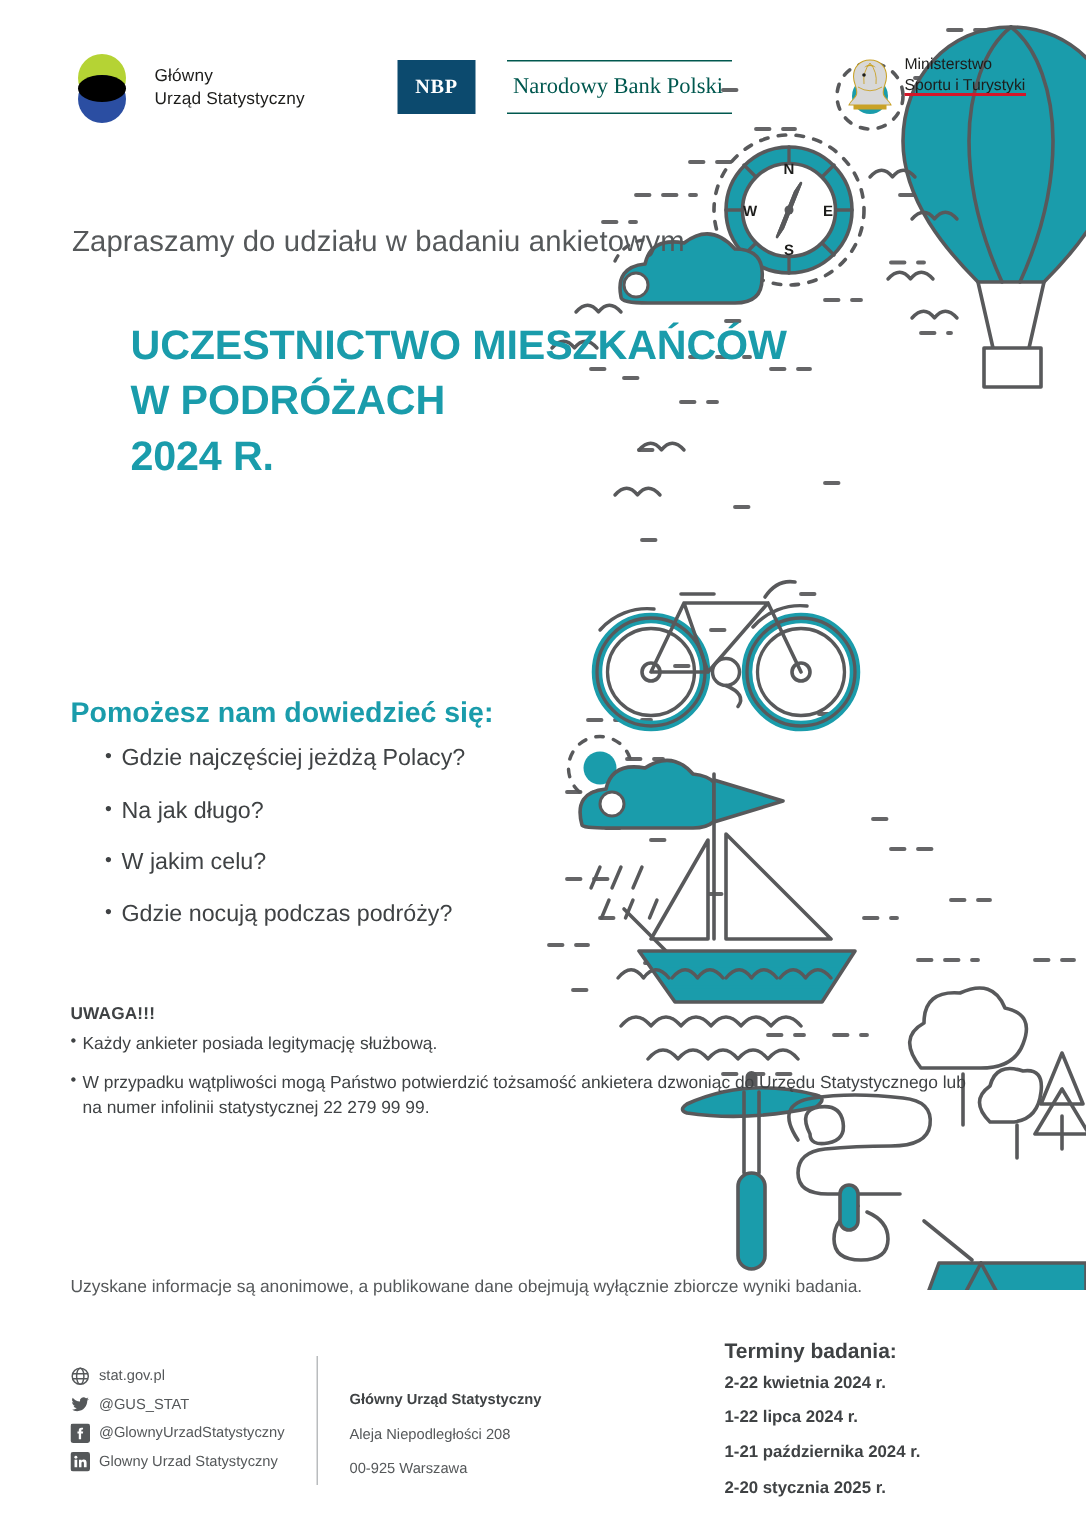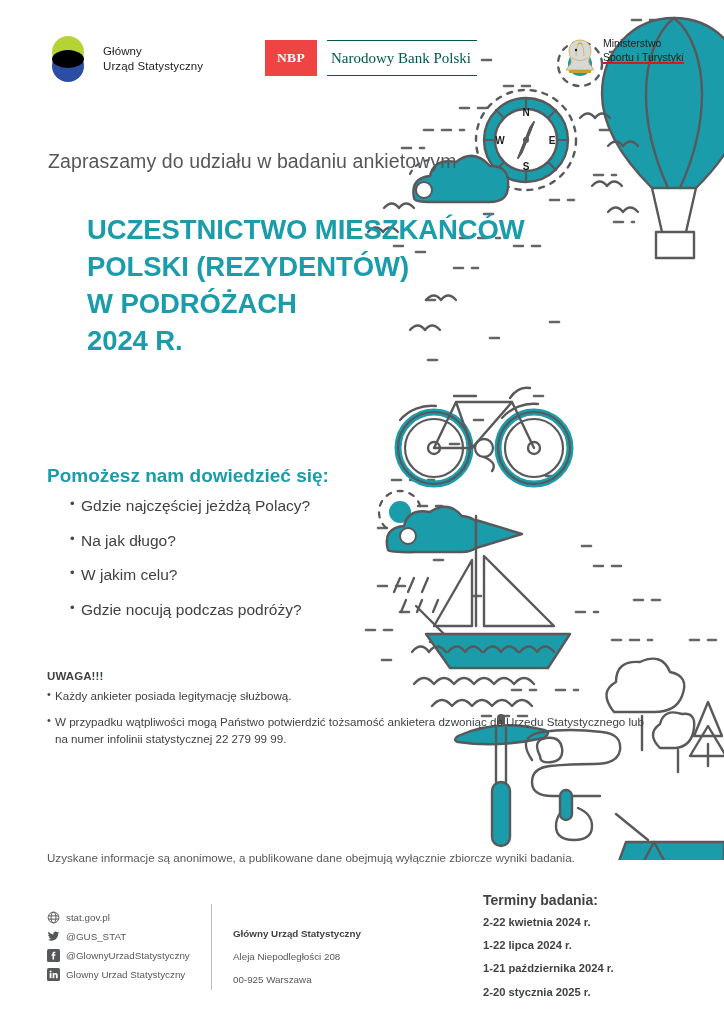--- a/index.html
+++ b/index.html
@@ -22,23 +22,23 @@
   .logo-gus{position:absolute;left:48px;top:36px;display:flex;align-items:center;gap:9px;}
   .gus-mark{position:relative;width:46px;height:46px;flex:none;}
   .gus-mark .c1{position:absolute;left:4px;top:0;width:32px;height:32px;border-radius:50%;background:#b5d334;}
   .gus-mark .c2{position:absolute;left:4px;top:14px;width:32px;height:32px;border-radius:50%;background:#2b4ea2;}
   .gus-mark .ov{position:absolute;left:4px;top:14px;width:32px;height:18px;background:#000;
        border-bottom-left-radius:16px 9px;border-bottom-right-radius:16px 9px;
        border-top-left-radius:16px 9px;border-top-right-radius:16px 9px;}
   .gus-text{font-size:11.5px;line-height:1.32;color:#1d1d1b;letter-spacing:.1px;}
 
   .logo-nbp{position:absolute;left:265px;top:40px;display:flex;align-items:stretch;}
-  .nbp-box{width:52px;height:36px;background:#ef4444;color:#fff;display:flex;align-items:center;justify-content:center;
+  .nbp-box{width:52px;height:36px;background:#0c4a6e;color:#fff;display:flex;align-items:center;justify-content:center;
       font-size:13.5px;font-weight:bold;letter-spacing:.4px;font-family:"Liberation Serif",serif;}
-  .nbp-right{margin-left:10px;position:relative;padding:0 2px;display:flex;align-items:center;}
+  .nbp-right{margin-left:21px;position:relative;padding:0 2px;display:flex;align-items:center;}
   .nbp-right .rule{position:absolute;left:0;right:-2px;height:1px;background:#00584f;}
   .nbp-right .rule.top{top:0;}
   .nbp-right .rule.bot{bottom:0;}
   .nbp-name{font-family:"Liberation Serif","DejaVu Serif",serif;font-size:15px;color:#00584f;white-space:nowrap;padding:0 2px;}
 
   .logo-min{position:absolute;left:563px;top:36px;display:flex;align-items:flex-start;gap:6px;}
   .min-right{position:relative;padding-bottom:0;}
   .min-text{font-size:10.5px;line-height:1.34;color:#1d1d1b;white-space:nowrap;}
   .min-rule{position:absolute;left:0;right:0;bottom:0;height:2px;background:#d4172a;}
 
@@ -317,21 +317,20 @@
         <div class="min-rule"></div>
       </div>
     </div>
   </div>
 
   <div class="content">
     <div class="kicker">Zapraszamy do udziału w badaniu ankietowym</div>
 
     <div class="title">
       <div>UCZESTNICTWO MIESZKAŃCÓW</div>
-      <div>POLSKI (REZYDENTÓW)</div>
       <div>W PODRÓŻACH</div>
       <div>2024 R.</div>
     </div>
 
     <div class="q-head">Pomożesz nam dowiedzieć się:</div>
     <ul class="q-list">
       <li>Gdzie najczęściej jeżdżą Polacy?</li>
       <li>Na jak długo?</li>
       <li>W jakim celu?</li>
       <li>Gdzie nocują podczas podróży?</li>

